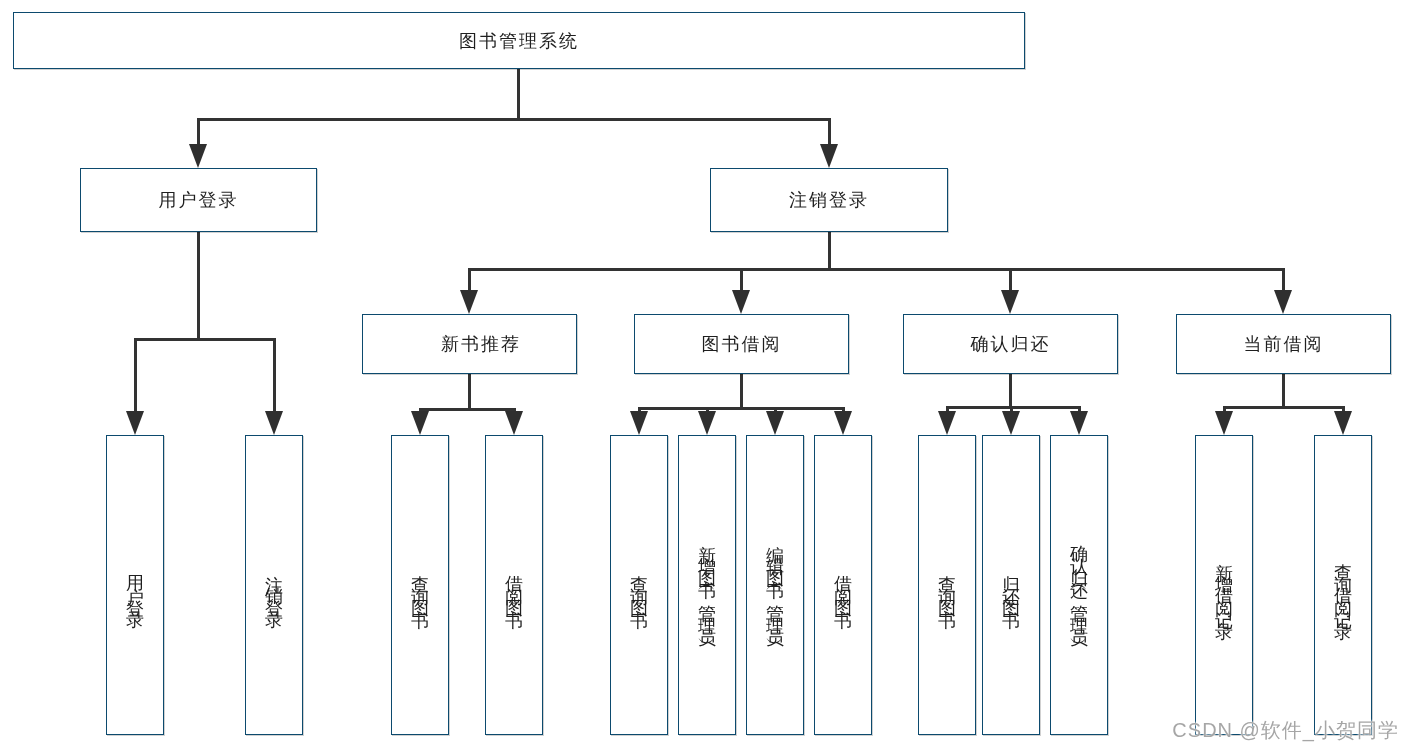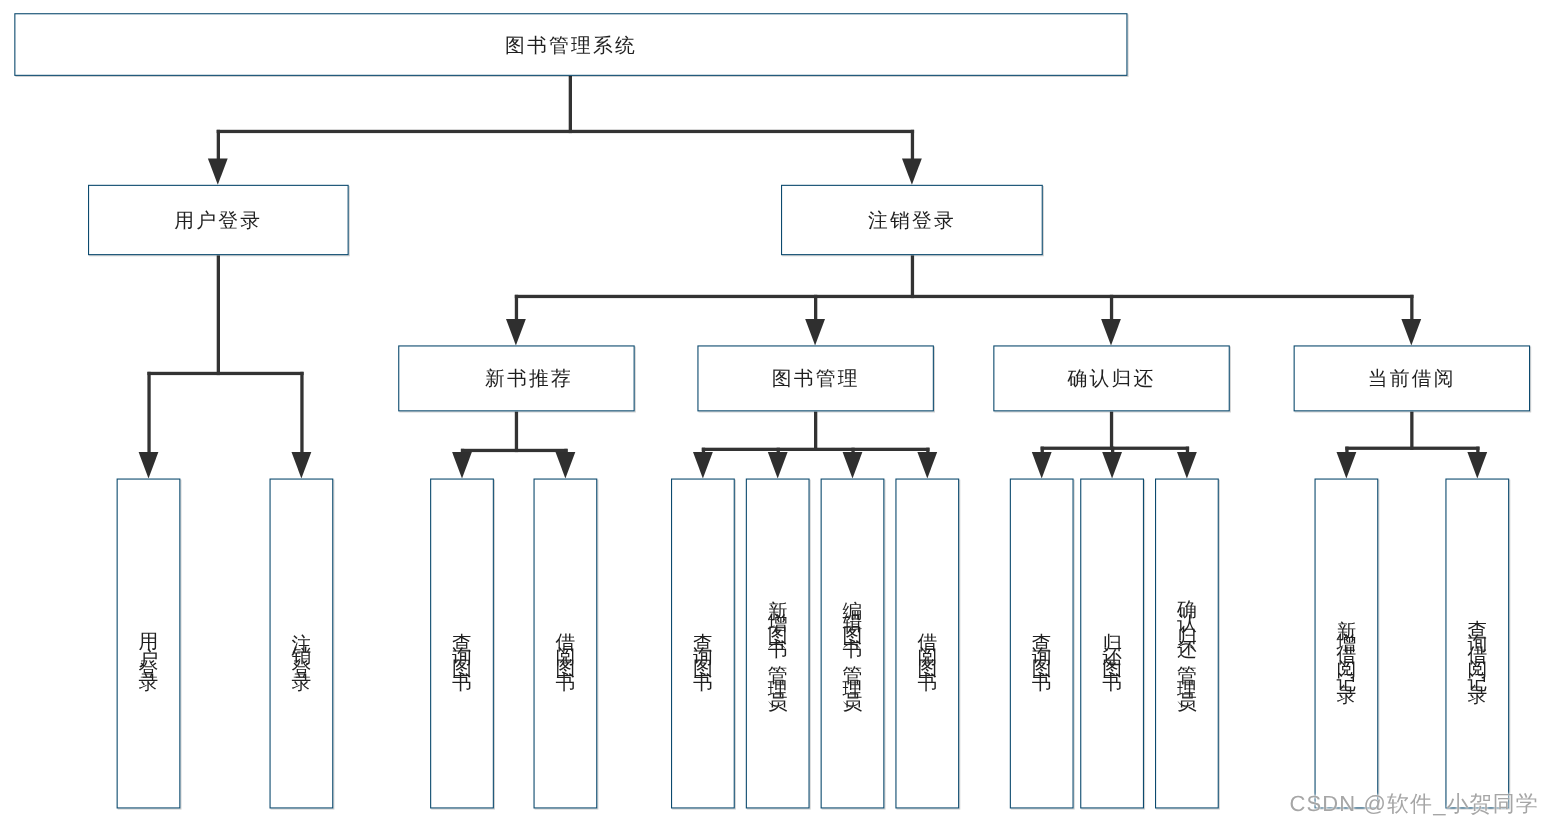--- a/index.html
+++ b/index.html
@@ -120,21 +120,21 @@
       <div class="node h" style="left: 80px; top: 168px; width: 237px; height: 64px;">
         <span class="lbl">用户登录</span>
       </div>
       <div class="node h" style="left: 710px; top: 168px; width: 238px; height: 64px;">
         <span class="lbl">注销登录</span>
       </div>
       <div class="node h" style="left: 362px; top: 314px; width: 215px; height: 60px; padding-left: 23px;">
         <span class="lbl">新书推荐</span>
       </div>
       <div class="node h" style="left: 634px; top: 314px; width: 215px; height: 60px;">
-        <span class="lbl">图书管理</span>
+        <span class="lbl">图书借阅</span>
       </div>
       <div class="node h" style="left: 903px; top: 314px; width: 215px; height: 60px;">
         <span class="lbl">确认归还</span>
       </div>
       <div class="node h" style="left: 1176px; top: 314px; width: 215px; height: 60px;">
         <span class="lbl">当前借阅</span>
       </div>
       <div class="node v" style="left: 106px; top: 435px; width: 58px; height: 300px;">
         <span class="lbl">用户登录</span>
       </div>

